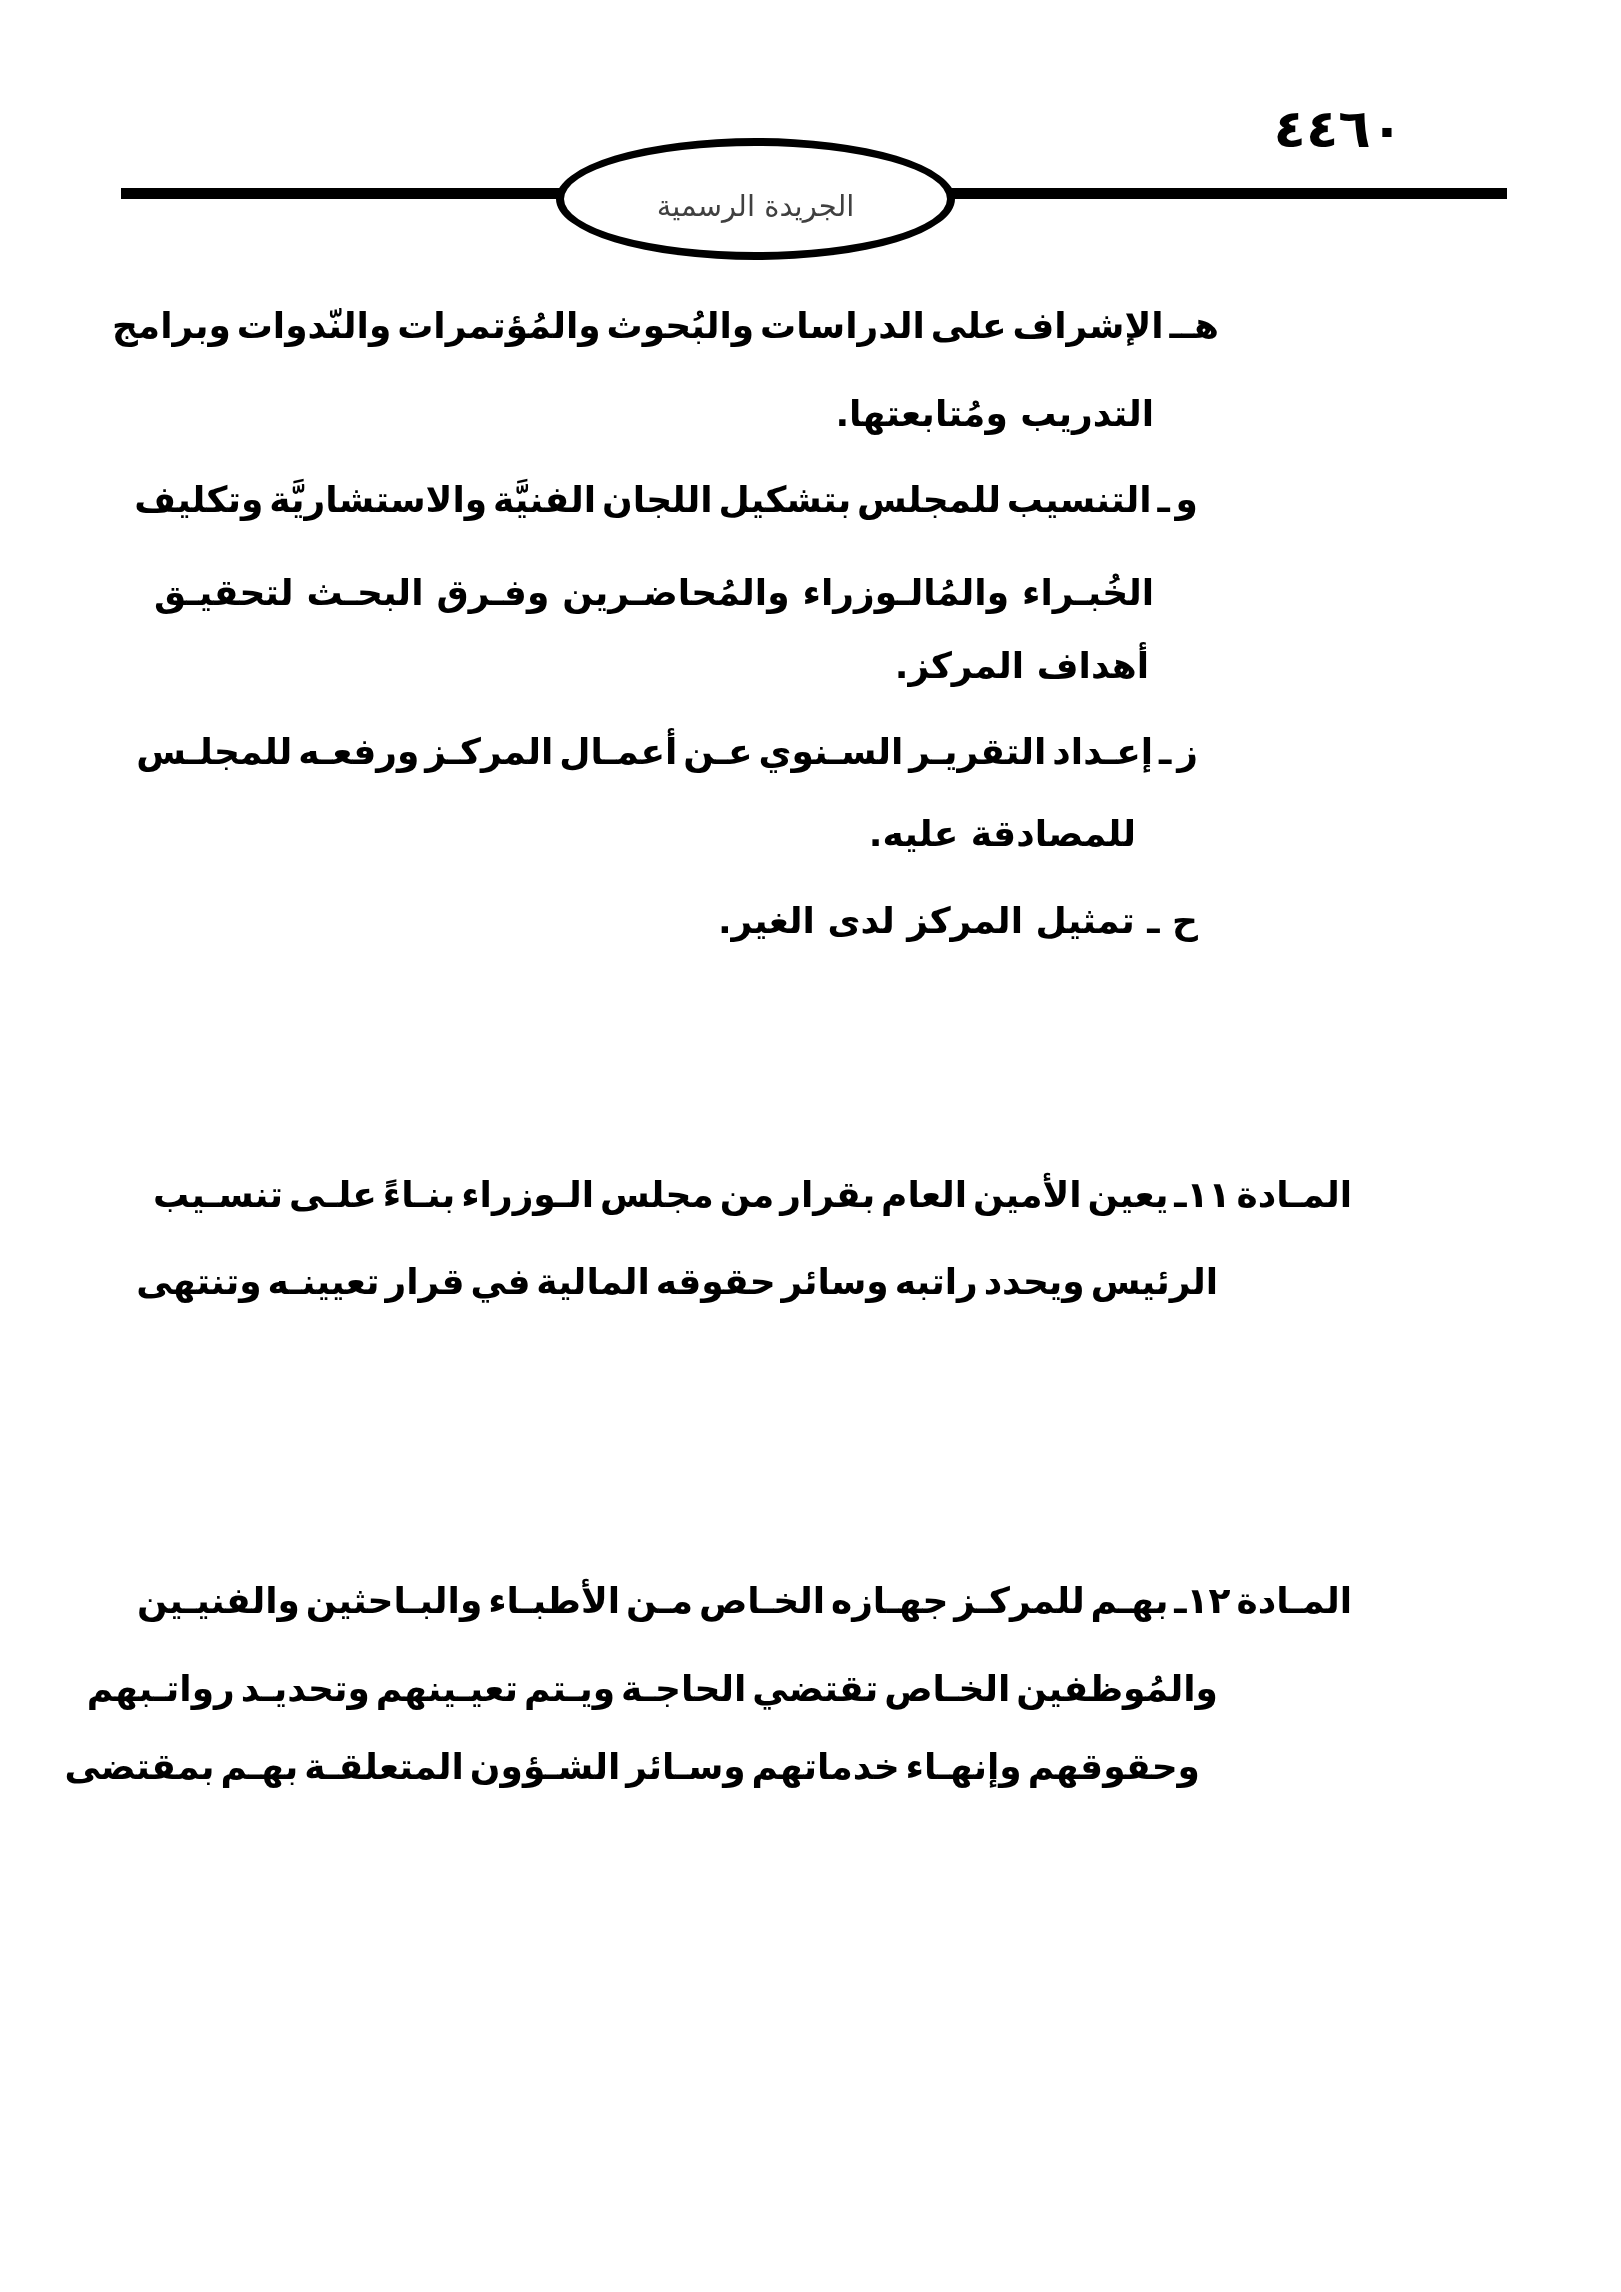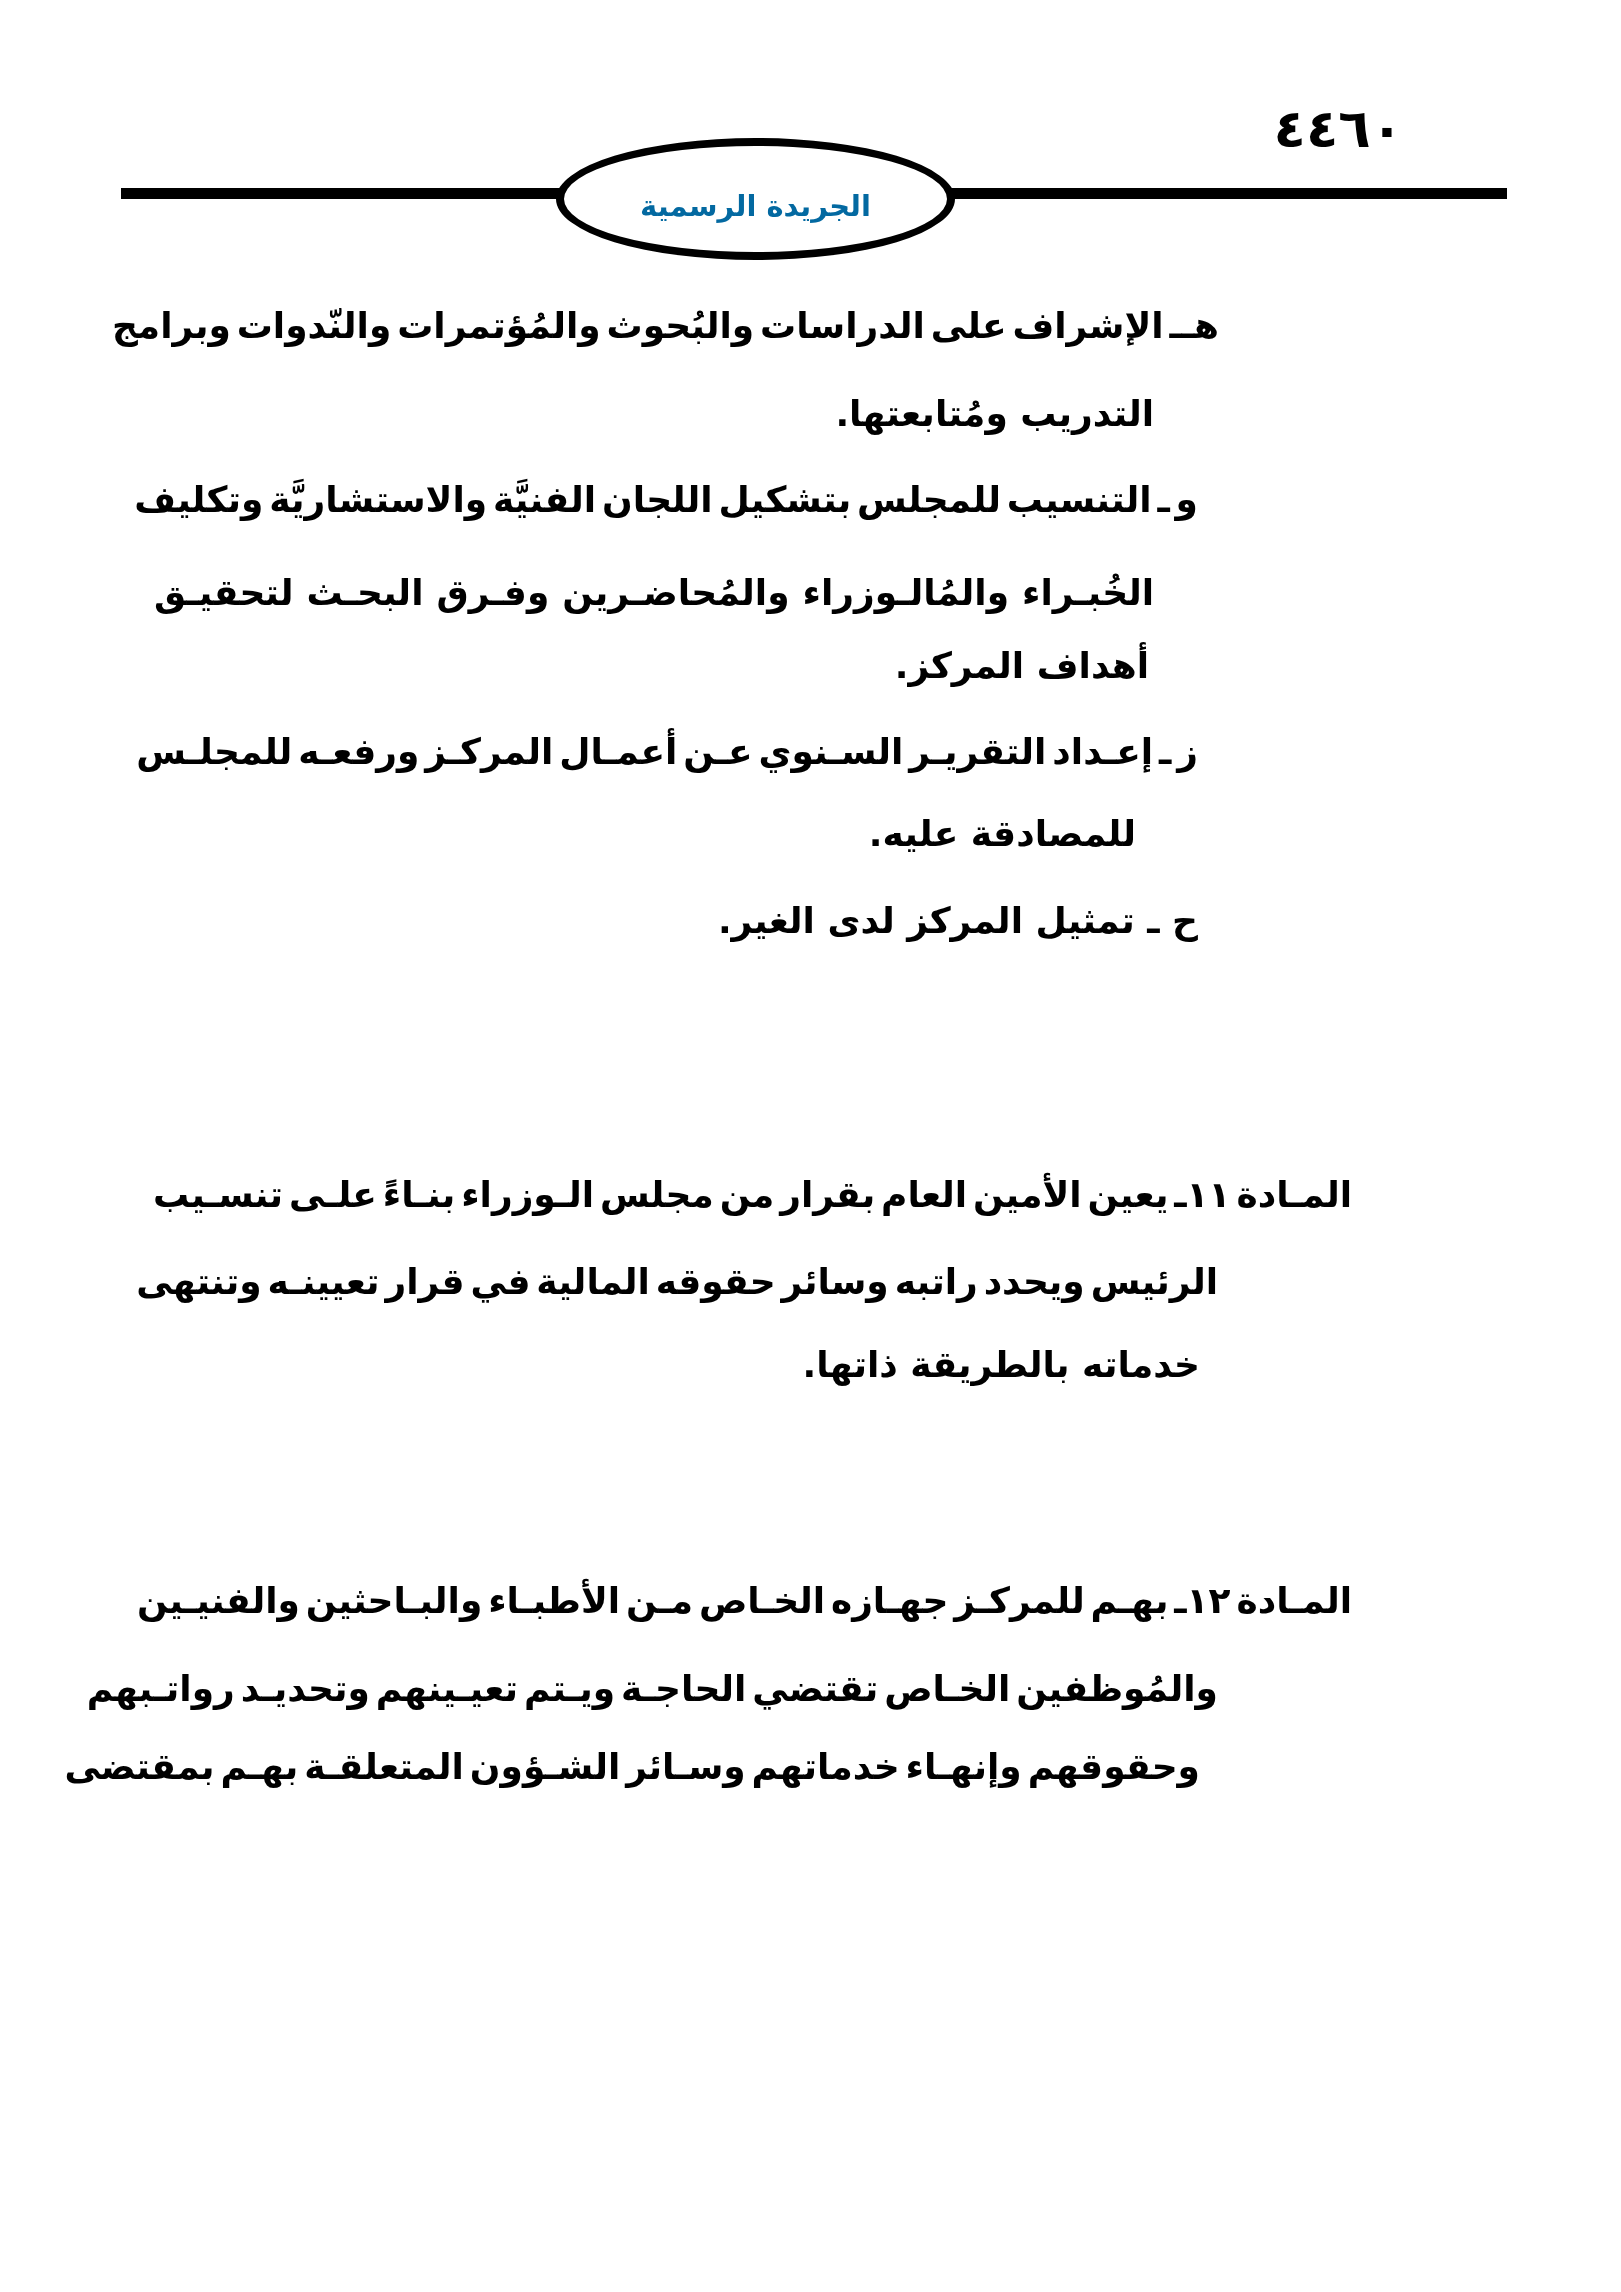--- a/index.html
+++ b/index.html
@@ -44,22 +44,22 @@
     background:#fff;
     border:8.8px solid #000;
     border-radius:50%;
     z-index:2;
     display:flex;
     align-items:center;
     justify-content:center;
   }
   .banner-text{
     font-size:29px;
-    font-weight:bold;
-    color:#0369a1;
+    font-weight:normal;
+    color:#404040;
     padding-top:13.7px;
     white-space:nowrap;
   }
   
   .bline{
     position:absolute;
     direction:rtl;
     font-weight:bold;
     font-size:36px;
     color:#000;
@@ -175,21 +175,20 @@
       <span>ويحدد</span>
       <span>راتبه</span>
       <span>وسائر</span>
       <span>حقوقه</span>
       <span>المالية</span>
       <span>في</span>
       <span>قرار</span>
       <span>تعيينـه</span>
       <span>وتنتهى</span>
     </div>
-  <div class="bline rl l12">خدماته بالطريقة ذاتها.</div>
   <div class="bline jl l13">
       <span>المـادة</span>
       <span>١٢ـ</span>
       <span>بهـم</span>
       <span>للمركـز</span>
       <span>جهـازه</span>
       <span>الخـاص</span>
       <span>مـن</span>
       <span>الأطبـاء</span>
       <span>والبـاحثين</span>

